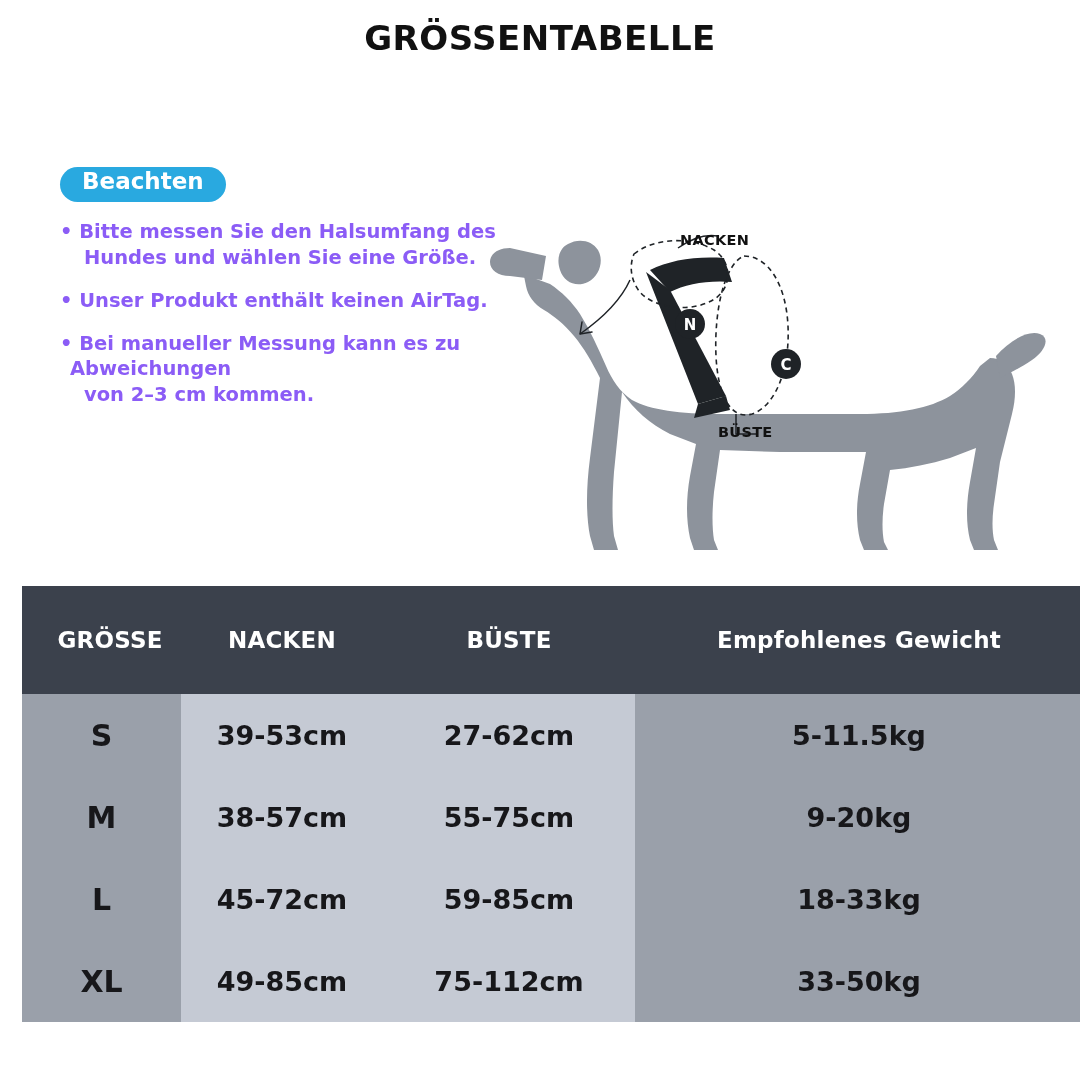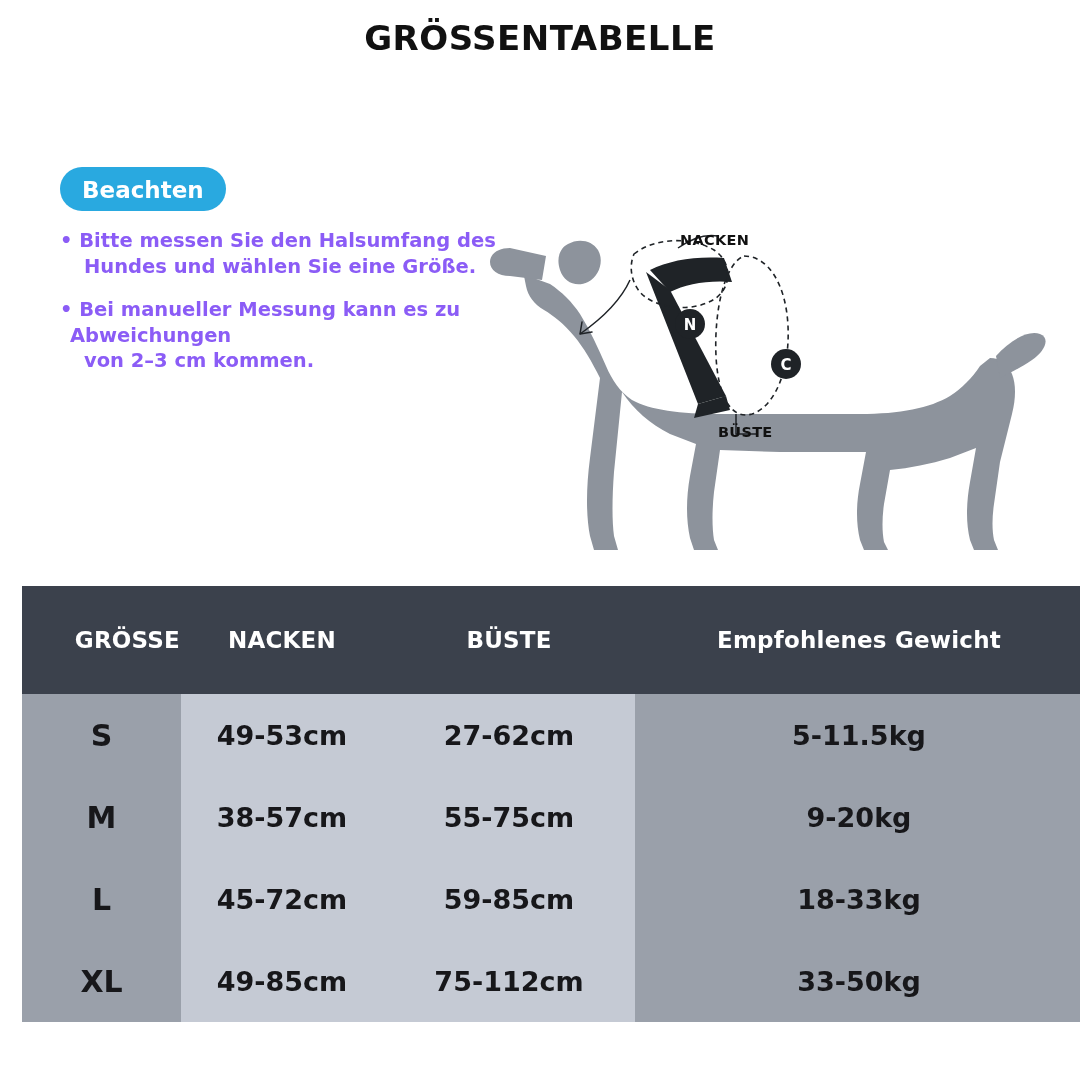--- a/index.html
+++ b/index.html
@@ -39,21 +39,21 @@
     top: 110px;
     width: 530px;
   }
 
   .badge {
     display: inline-block;
     background: #29a9e0;
     color: #ffffff;
     font-size: 23px;
     font-weight: bold;
-    padding: 12px 22px 9px 22px;
+    padding: 3px 22px 9px 22px;
     border-radius: 22px;
     line-height: 1;
   }
 
   .note-item {
     font-size: 19.5px;
     font-weight: bold;
     color: #8b5cf6;
     line-height: 1.32;
     margin-top: 17px;
@@ -100,21 +100,21 @@
   }
   .size-table thead th {
     background: #3b414c;
     color: #ffffff;
     font-size: 23px;
     font-weight: bold;
     height: 106px;
     vertical-align: middle;
     letter-spacing: 0.2px;
   }
-  .size-table thead th.col-size { width: 140px; text-align: right; padding-left: 18px; margin-top: 26px; }
+  .size-table thead th.col-size { width: 140px; text-align: center; padding-left: 18px; margin-top: 26px; }
   .size-table thead th.col-neck { width: 200px; }
   .size-table thead th.col-chest { width: 250px; }
   .size-table thead th.col-weight { width: 446px; }
 
   .size-table tbody td {
     height: 80px;
     font-size: 27px;
     font-weight: bold;
     color: #17171a;
     text-align: center;
@@ -149,20 +149,23 @@
 <div class="top-section">
 
   <div class="notes-block">
     <div class="badge">Beachten</div>
 
     <div class="note-item">
       <span>• Bitte messen Sie den Halsumfang des</span>
       <span class="ind">Hundes und wählen Sie eine Größe.</span>
     </div>
 
+    <div class="note-item">
+      <span>• Unser Produkt enthält keinen AirTag.</span>
+    </div>
 
     <div class="note-item">
       <span>• Bei manueller Messung kann es zu Abweichungen</span>
       <span class="ind">von 2–3 cm kommen.</span>
     </div>
   </div>
 
   <div class="dog-figure">
     <svg viewBox="0 0 570 420" xmlns="http://www.w3.org/2000/svg">
 
@@ -299,21 +302,21 @@
     <tr>
       <th class="col-size">GRÖSSE</th>
       <th class="col-neck">NACKEN</th>
       <th class="col-chest">BÜSTE</th>
       <th class="col-weight">Empfohlenes Gewicht</th>
     </tr>
   </thead>
   <tbody>
     <tr>
       <td class="c-size">S</td>
-      <td class="c-neck">49-53cm</td>
+      <td class="c-neck">39-53cm</td>
       <td class="c-chest">27-62cm</td>
       <td class="c-weight">5-11.5kg</td>
     </tr>
     <tr>
       <td class="c-size">M</td>
       <td class="c-neck">38-57cm</td>
       <td class="c-chest">55-75cm</td>
       <td class="c-weight">9-20kg</td>
     </tr>
     <tr>

